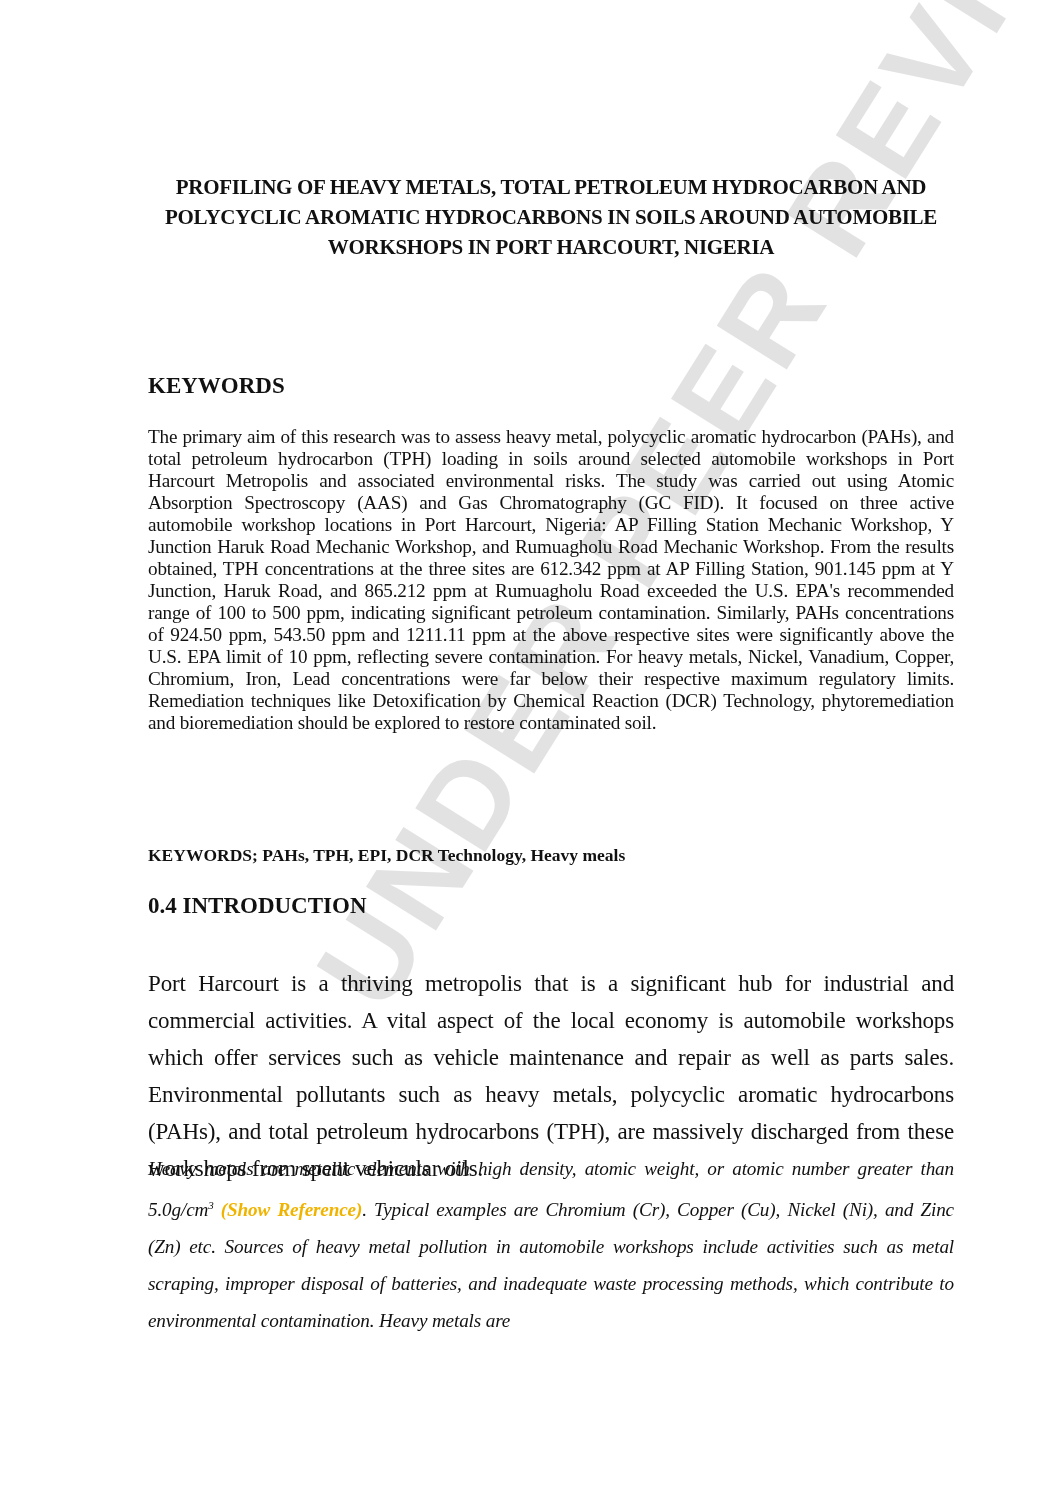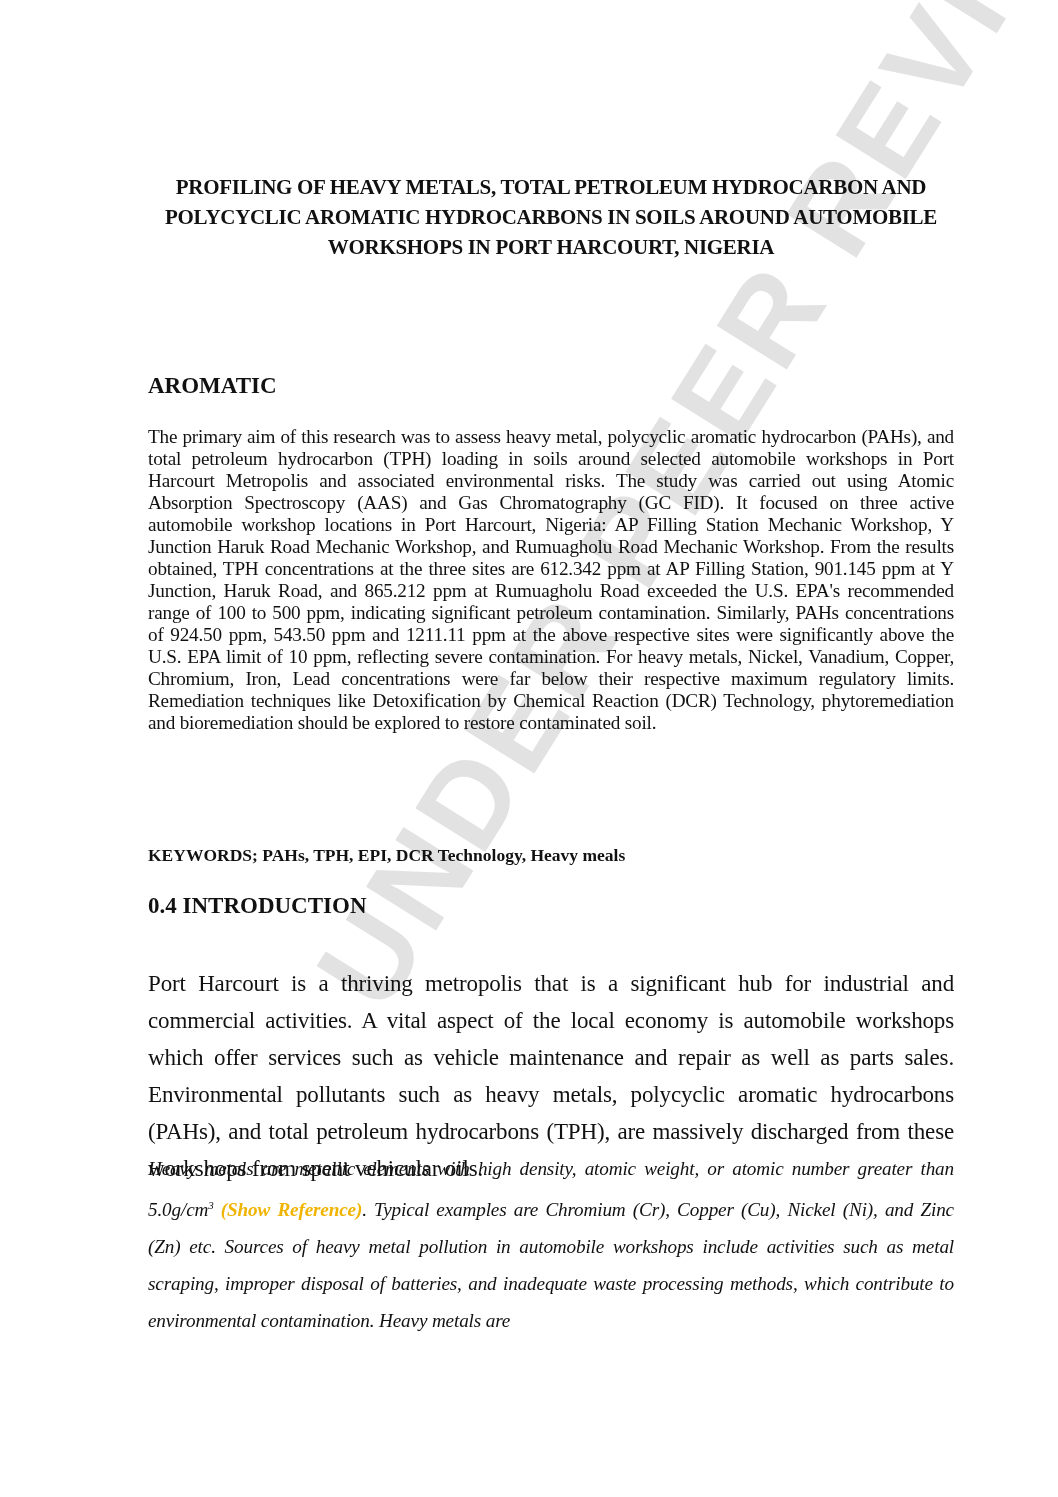--- a/index.html
+++ b/index.html
@@ -24,21 +24,21 @@
   sup { font-size:11px; }
 </style>
 </head>
 <body>
 
 <div class="page">
   <div class="watermark">UNDER PEER REVIEW</div>
 
   <div class="content title">PROFILING OF HEAVY METALS, TOTAL PETROLEUM HYDROCARBON AND POLYCYCLIC AROMATIC HYDROCARBONS IN SOILS AROUND AUTOMOBILE WORKSHOPS IN PORT HARCOURT, NIGERIA</div>
 
-  <div class="content h-abstract">AROMATIC</div>
+  <div class="content h-abstract">KEYWORDS</div>
   <div class="content abstract">The primary aim of this research was to assess heavy metal, polycyclic aromatic hydrocarbon (PAHs), and total petroleum hydrocarbon (TPH) loading in soils around selected automobile workshops in Port Harcourt Metropolis and associated environmental risks. The study was carried out using Atomic Absorption Spectroscopy (AAS) and Gas Chromatography (GC FID). It focused on three active automobile workshop locations in Port Harcourt, Nigeria: AP Filling Station Mechanic Workshop, Y Junction Haruk Road Mechanic Workshop, and Rumuagholu Road Mechanic Workshop. From the results obtained, TPH concentrations at the three sites are 612.342 ppm at AP Filling Station, 901.145 ppm at Y Junction, Haruk Road, and 865.212 ppm at Rumuagholu Road exceeded the U.S. EPA's recommended range of 100 to 500 ppm, indicating significant petroleum contamination. Similarly, PAHs concentrations of 924.50 ppm, 543.50 ppm and 1211.11 ppm at the above respective sites were significantly above the U.S. EPA limit of 10 ppm, reflecting severe contamination. For heavy metals, Nickel, Vanadium, Copper, Chromium, Iron, Lead concentrations were far below their respective maximum regulatory limits. Remediation techniques like Detoxification by Chemical Reaction (DCR) Technology, phytoremediation and bioremediation should be explored to restore contaminated soil.</div>
 
   <div class="content keywords">KEYWORDS; PAHs, TPH, EPI, DCR Technology, Heavy meals</div>
 
   <div class="content h-intro">0.4 INTRODUCTION</div>
   <div class="content p1">Port Harcourt is a thriving metropolis that is a significant hub for industrial and commercial activities. A vital aspect of the local economy is automobile workshops which offer services such as vehicle maintenance and repair as well as parts sales. Environmental pollutants such as heavy metals, polycyclic aromatic hydrocarbons (PAHs), and total petroleum hydrocarbons (TPH), are massively discharged from these workshops from spent vehicular oils.</div>
 
   <div class="content p2"><span> Heavy metals are metallic elements with high density, atomic weight, or atomic number greater than 5.0g/cm</span><sup>3</sup> <span class="ref-link">(Show Reference)</span><span>. Typical examples are Chromium (Cr), Copper (Cu), Nickel (Ni), and Zinc (Zn) etc. Sources of heavy metal pollution in automobile workshops include activities such as metal scraping, improper disposal of batteries, and inadequate waste processing methods, which contribute to environmental contamination. Heavy metals are</span></div>
 </div>
 

